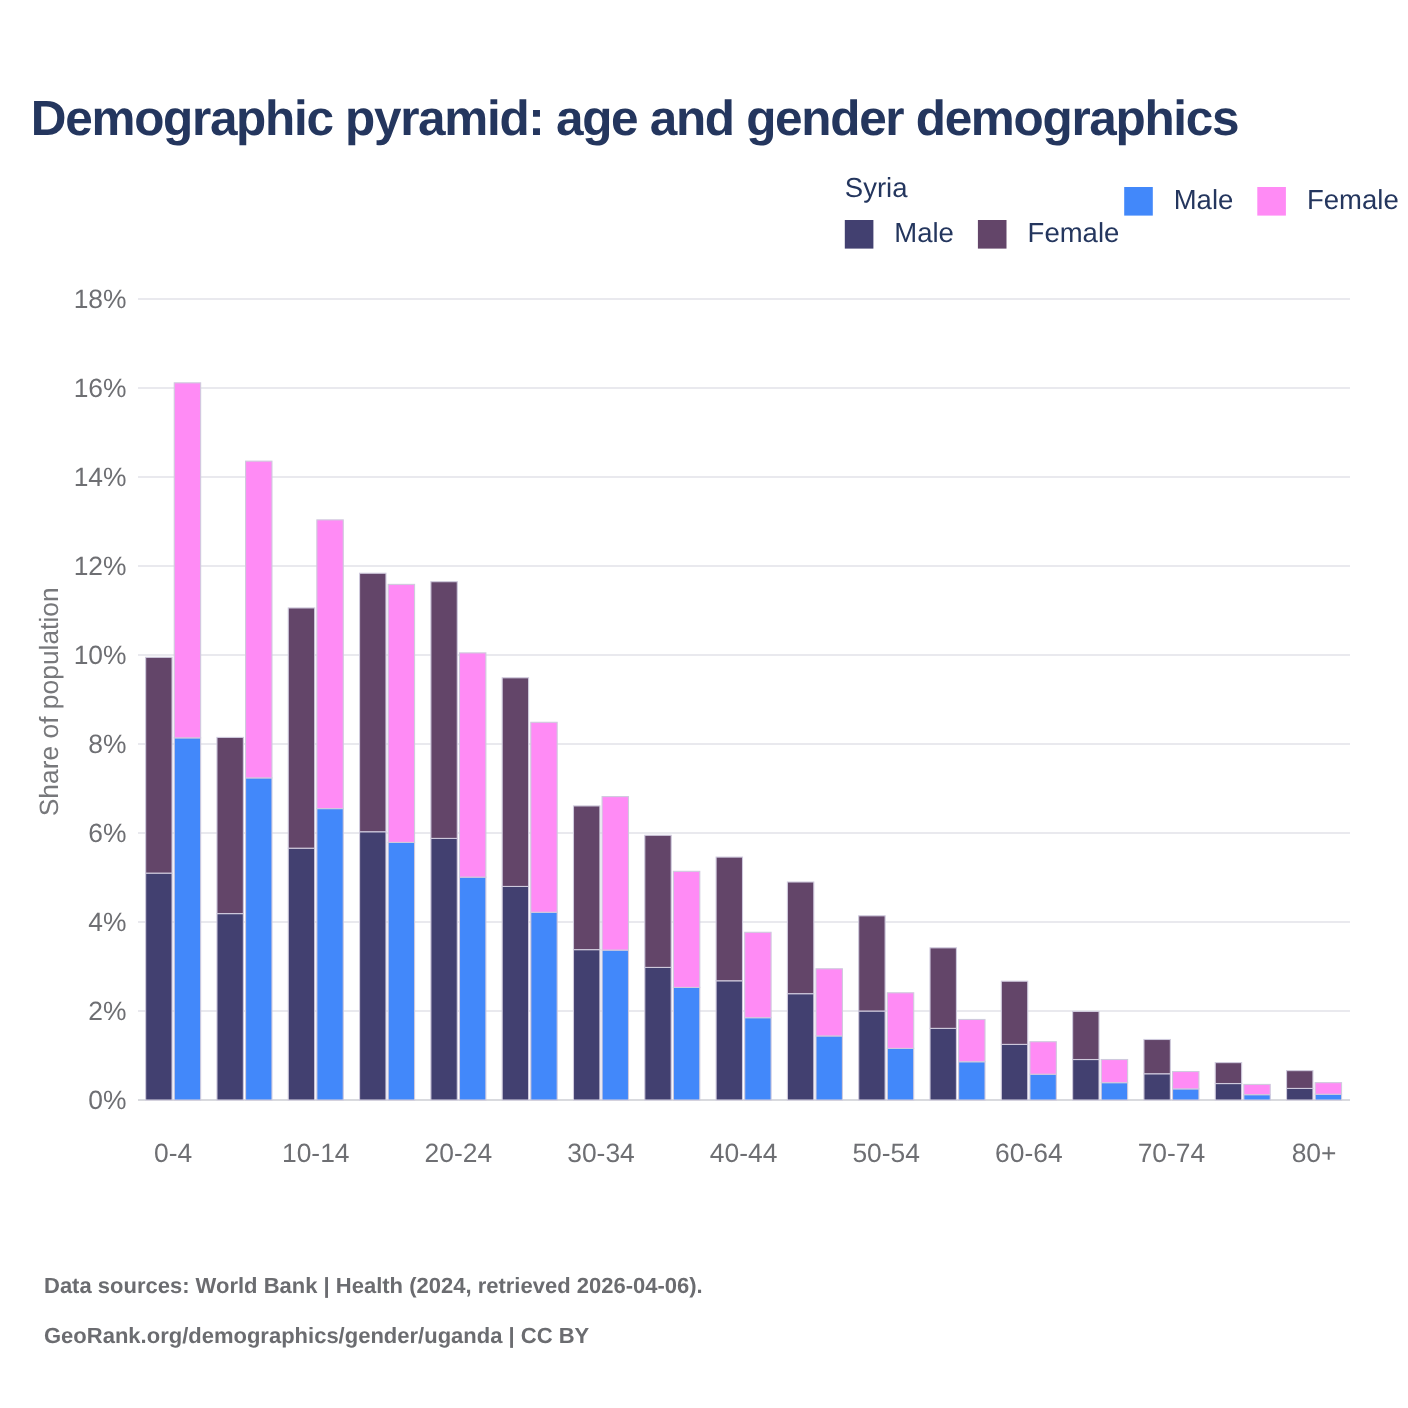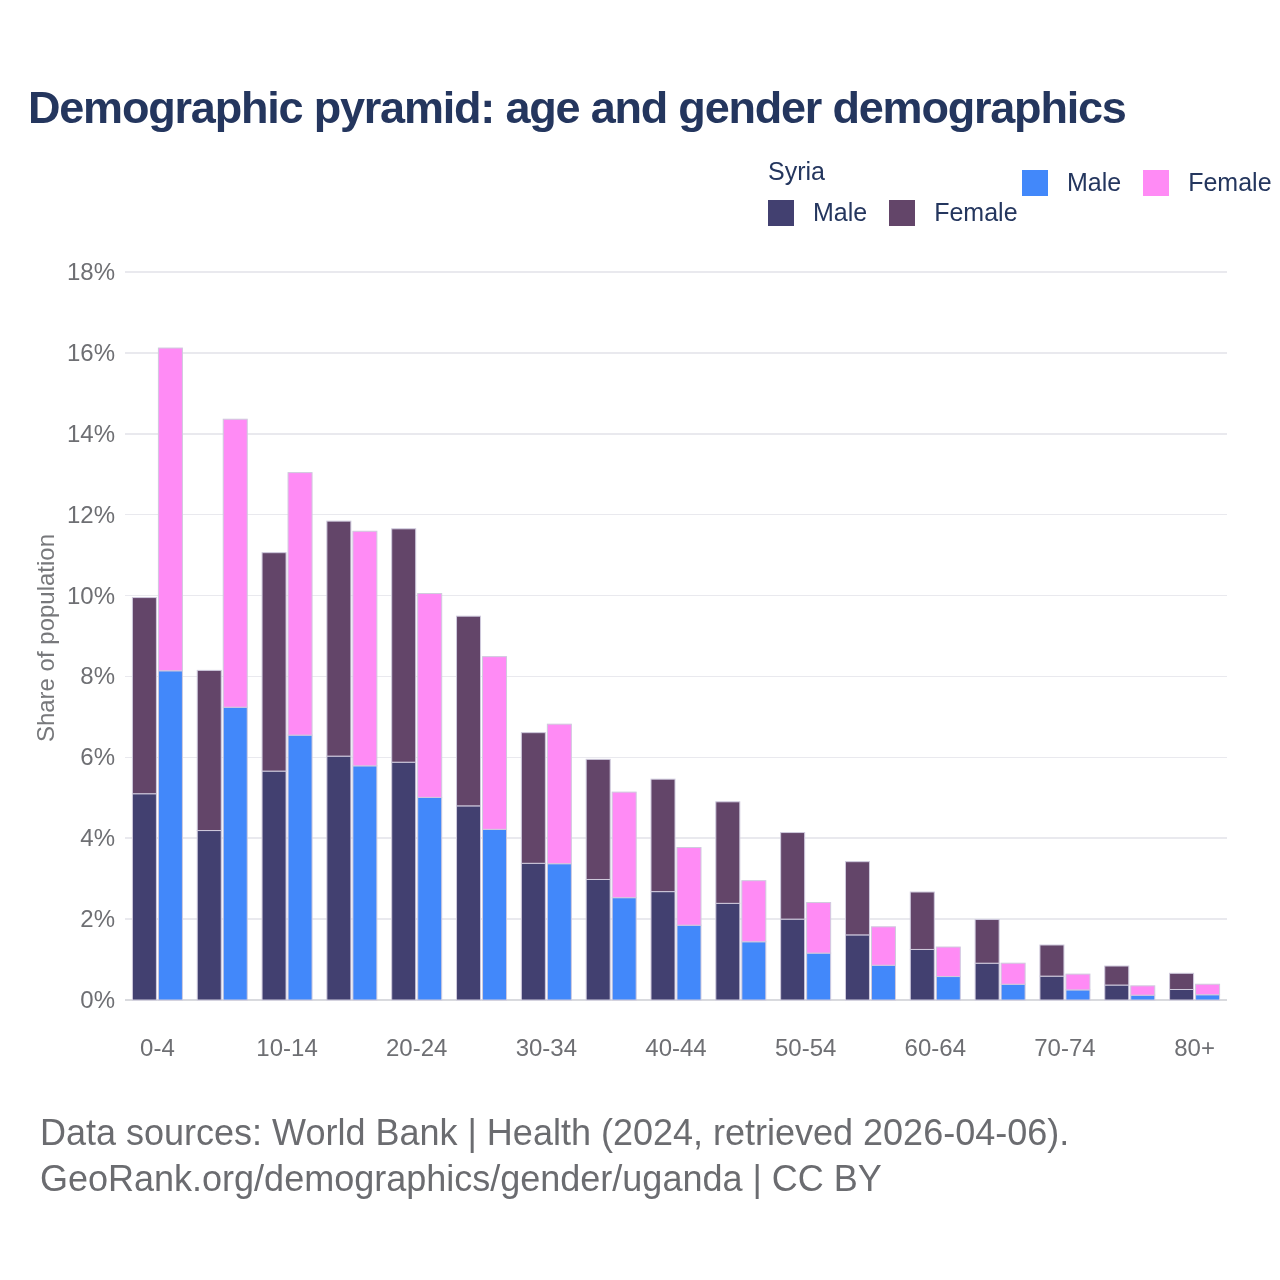--- a/index.html
+++ b/index.html
@@ -19,22 +19,22 @@
   .legend-items{display:flex;align-items:center;gap:22px;margin-top:12px;}
   .legend-item{display:flex;align-items:center;gap:19px;font-size:25px;color:var(--title-text,#24365e);}
   .swatch{width:26px;height:26px;display:inline-block;flex:0 0 auto;}
   .y-axis-title{
     position:absolute;left:-104px;top:624px;width:300px;text-align:center;
     transform:rotate(-90deg);font-size:24px;color:var(--ylabel-text,#77787b);
   }
   #chart{position:absolute;left:0;top:0;width:1280px;height:1280px;}
   #chart text{font-family:"Liberation Sans", sans-serif;}
   .footer{
-    position:absolute;left:40px;top:1110px;
-    font-size:36px;line-height:46px;color:var(--footer-text,#6b6c70);
+    position:absolute;left:40px;top:1146px;
+    font-size:20px;line-height:46px;color:var(--footer-text,#6b6c70);font-weight:bold;
   }
 </style>
 </head>
 <body>
 
 <div class="page-title">Demographic pyramid: age and gender demographics</div>
 
 <div class="legend">
   <div class="legend-group syria">
     <div class="legend-header">Syria</div>

